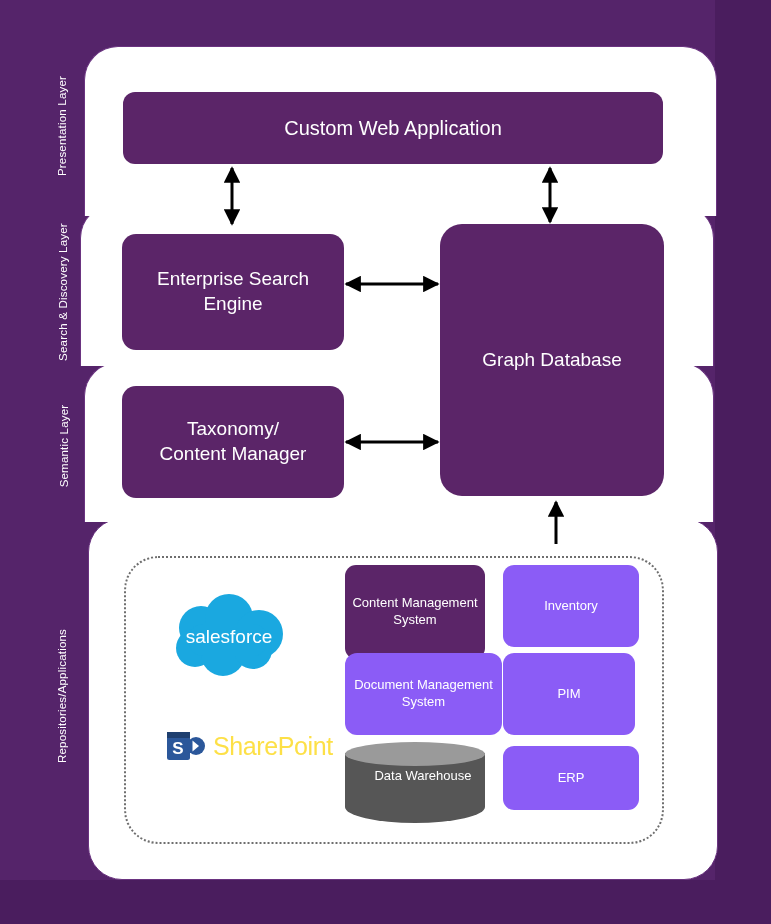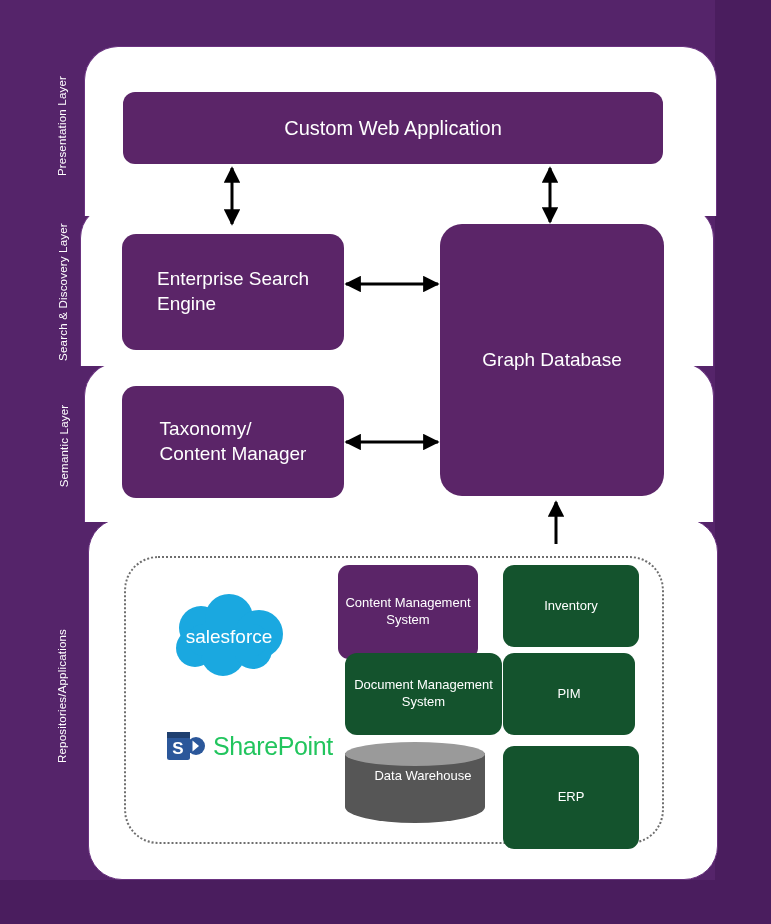--- a/index.html
+++ b/index.html
@@ -64,20 +64,21 @@
   #label-semantic{left:-6px;top:440px;width:140px;}
   #label-repos{left:-34px;top:690px;width:192px;}
 
   
   .node{
     position:absolute;
     background:#5B2568;
     color:#ffffff;
     border-radius:14px;
     display:flex;align-items:center;justify-content:center;
+    text-align:center;
     line-height:1.3;
     box-sizing:border-box;
     padding:6px 10px;
   }
   #node-webapp{left:123px;top:92px;width:540px;height:72px;font-size:20px;border-radius:12px;}
   #node-search-engine{left:122px;top:226px;width:222px;height:116px;font-size:19px;margin-top:8px;}
   #node-graphdb{left:440px;top:224px;width:224px;height:272px;font-size:19px;border-radius:22px;}
   #node-taxonomy{left:122px;top:386px;width:222px;height:112px;font-size:19px;}
 
   
@@ -88,43 +89,43 @@
     position:absolute;left:124px;top:556px;width:540px;height:288px;
     border:2.4px dotted #6e6e6e;
     border-radius:34px;
     box-sizing:border-box;
   }
 
   
   #logo-salesforce{position:absolute;left:167px;top:592px;width:124px;height:88px;}
   #logo-sharepoint{position:absolute;left:166px;top:726px;width:168px;height:40px;display:flex;align-items:center;gap:7px;}
   #sp-wordmark{
-    color:#22c55e;font-size:25px;letter-spacing:-.4px;
+    color:#fde047;font-size:25px;letter-spacing:-.4px;
     font-family:"Liberation Sans", sans-serif;
   }
 
   
   .tile{
     position:absolute;
-    background:#14532d;
+    background:#8b5cf6;
     color:#ffffff;
     border-radius:11px;
     display:flex;align-items:center;justify-content:center;
     text-align:center;
     font-size:13px;
     line-height:1.28;
     box-sizing:border-box;
     padding:4px 6px;
   }
   .tile.purple{background:#5B2568;}
-  #tile-cms{left:338px;top:565px;width:140px;height:94px;}
+  #tile-cms{left:345px;top:565px;width:140px;height:94px;}
   #tile-inventory{left:503px;top:565px;width:136px;height:82px;}
   #tile-dms{left:345px;top:653px;width:157px;height:82px;border-radius:12px;}
   #tile-pim{left:503px;top:653px;width:132px;height:82px;}
-  #tile-erp{left:503px;top:746px;width:136px;height:103px;}
+  #tile-erp{left:503px;top:746px;width:136px;height:64px;}
 
   
   #tile-datawarehouse{
     position:absolute;left:345px;top:742px;width:140px;height:90px;
   }
   #dw-body{
     position:absolute;left:0;top:11px;width:140px;height:70px;
     background:#565656;border-radius:0 0 70px 70px/0 0 16px 16px;
   }
   #dw-top{

